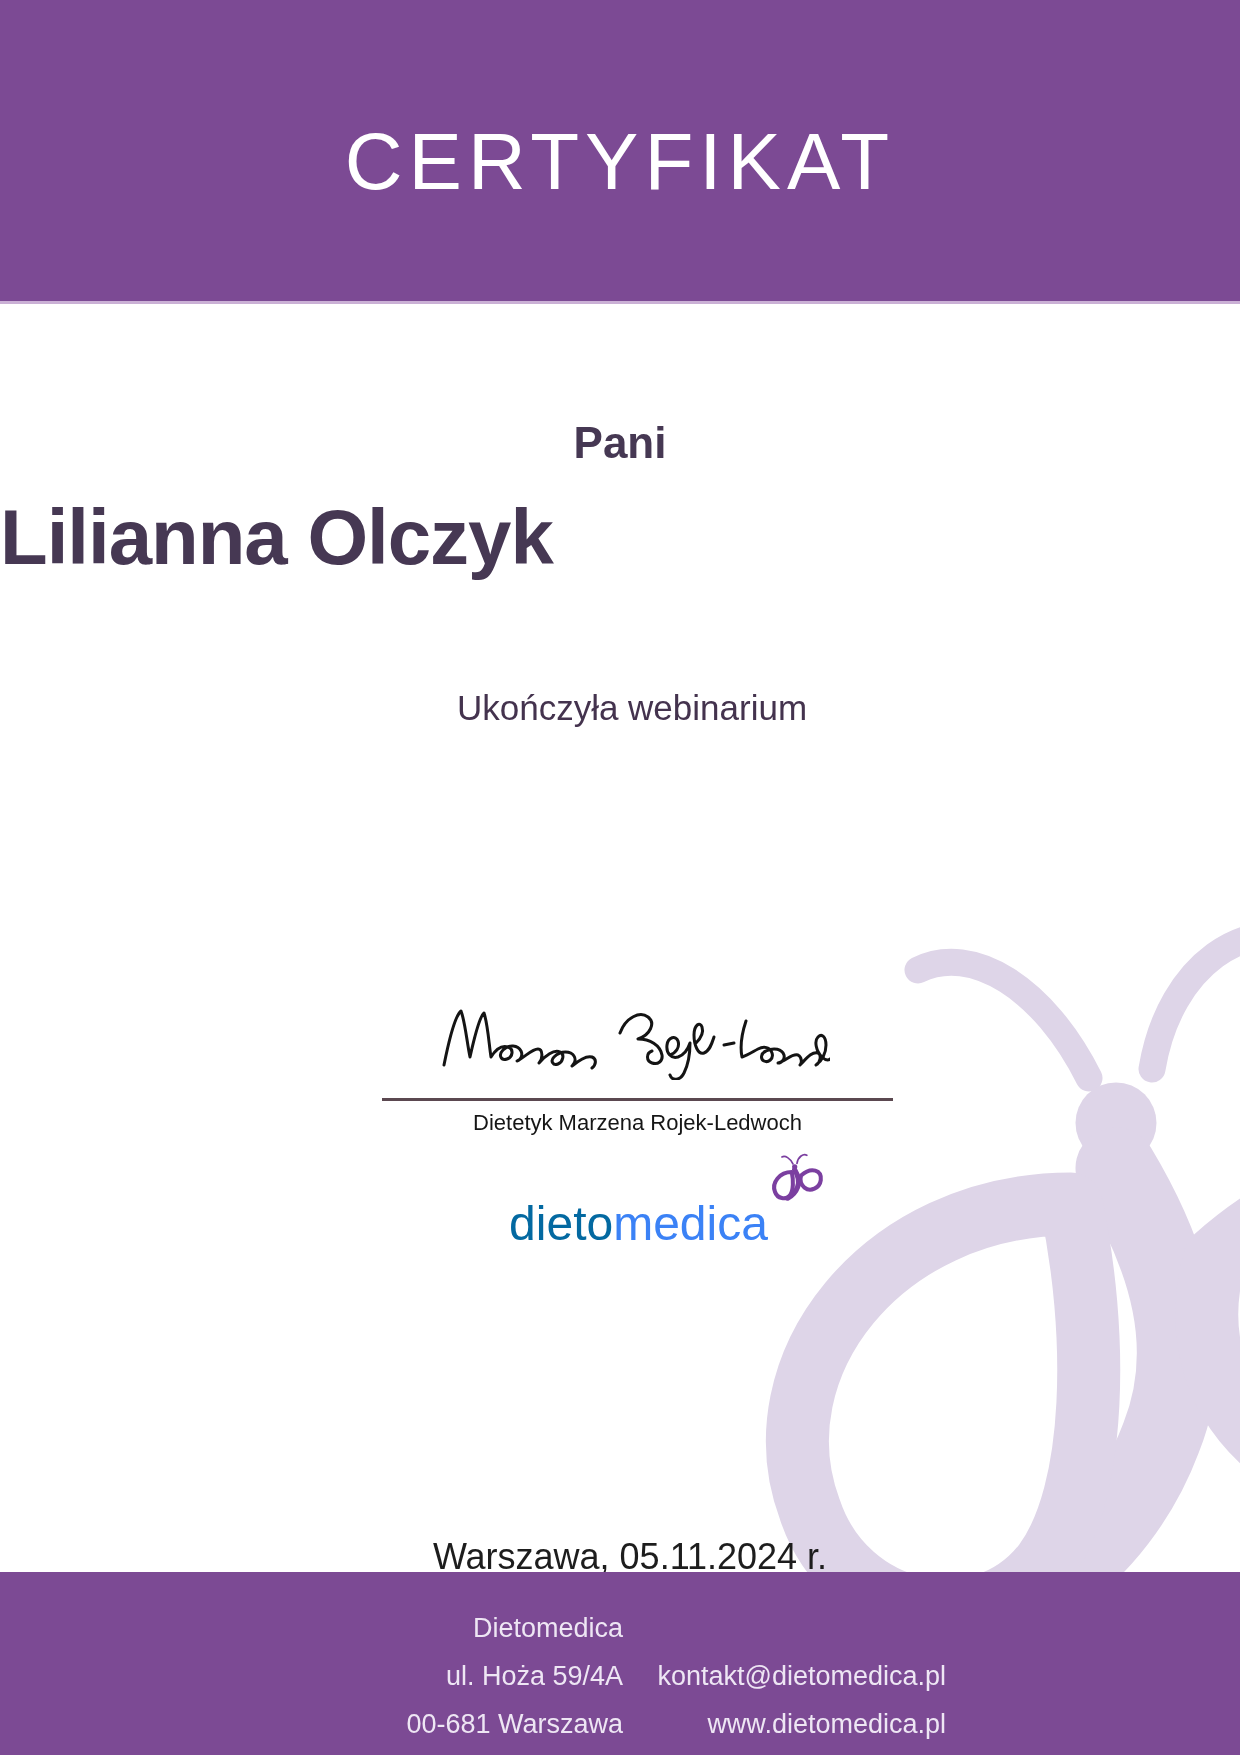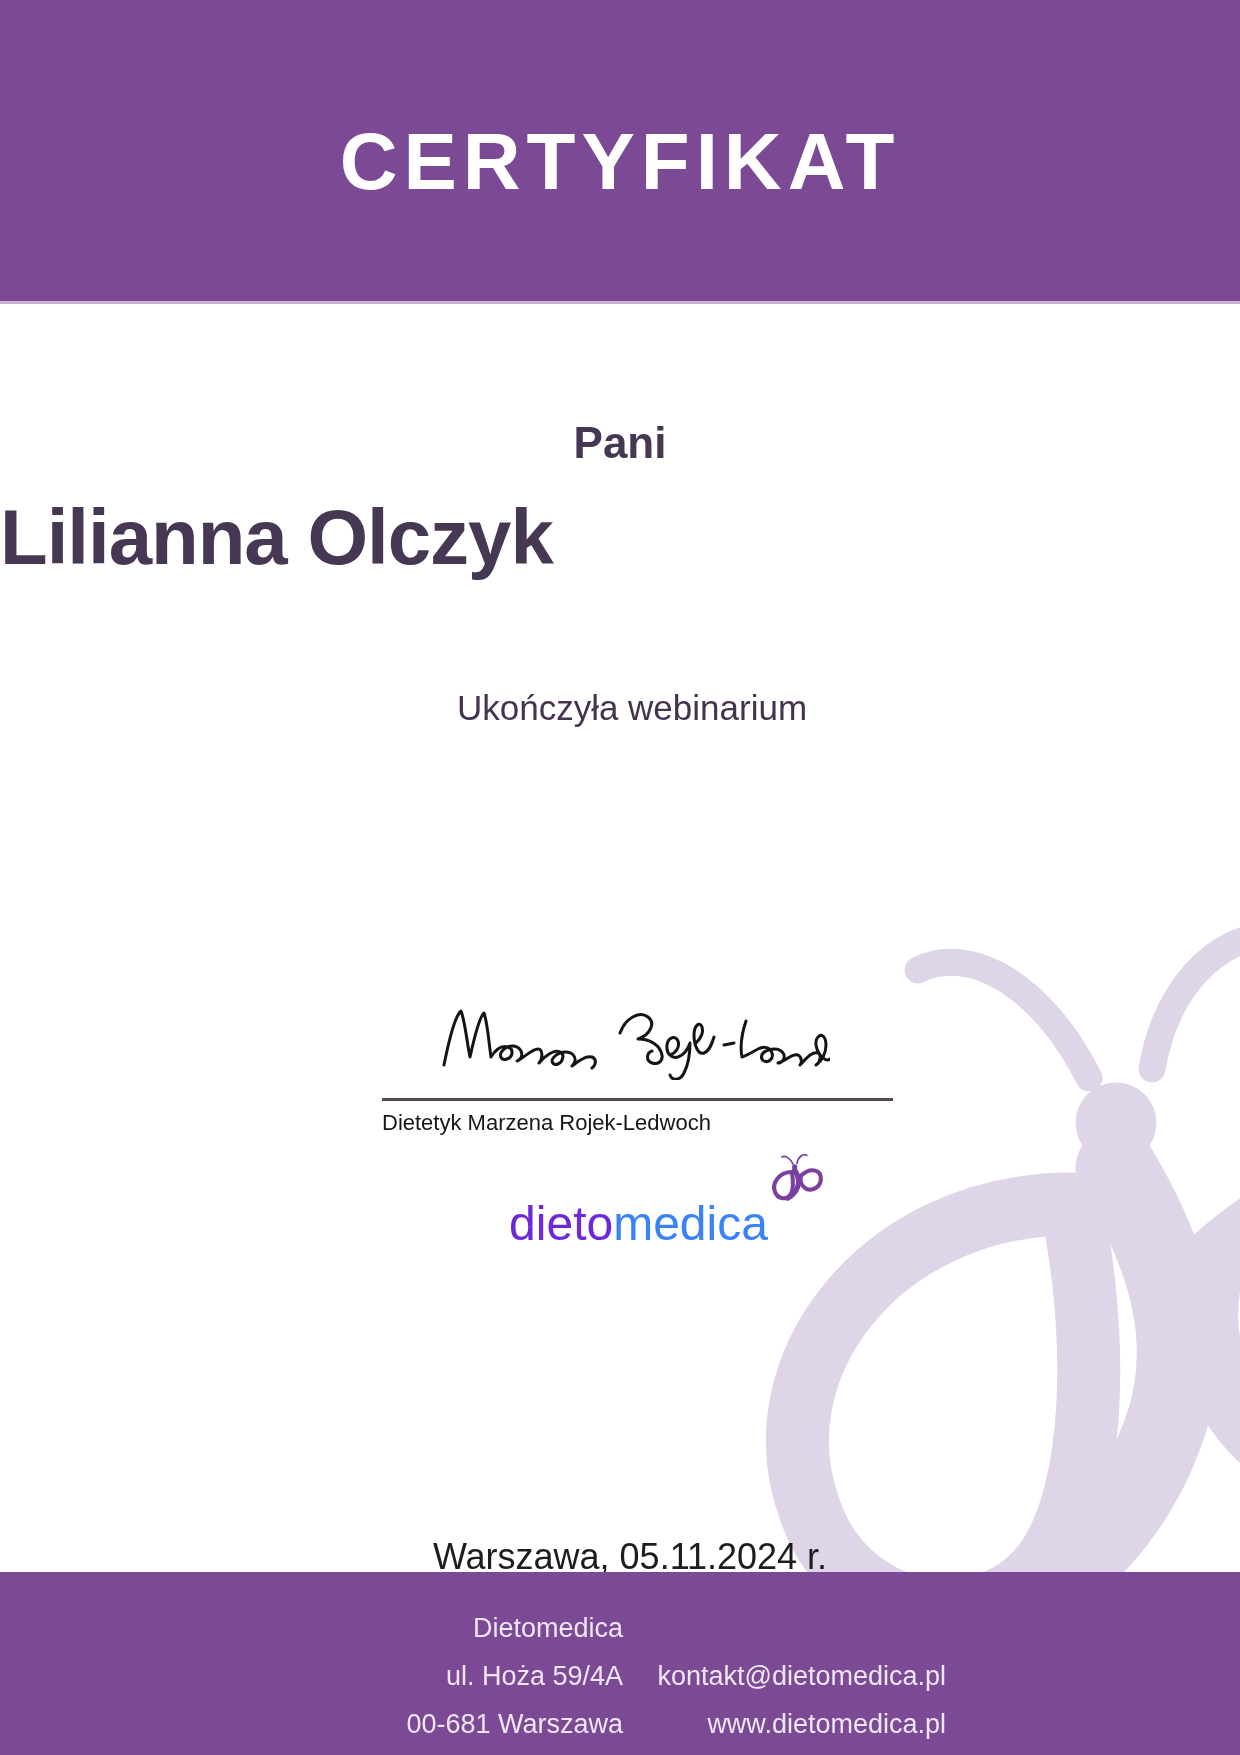--- a/index.html
+++ b/index.html
@@ -14,21 +14,21 @@
   
   .band-top{
     position:absolute;left:0;top:0;width:100%;height:301px;
     background:#7c4a94;
     border-bottom:3px solid #cab0d5;
     display:flex;align-items:center;justify-content:center;
   }
   .cert-title{
     margin:16px;padding-top:22px;
     color:#ffffff;
-    font-size:80px;font-weight:700;letter-spacing:6px;
+    font-size:80px;font-weight:400;letter-spacing:6px;
   }
   
   .salutation{
     position:absolute;top:418px;left:0;width:100%;
     text-align:center;
     color:#463853;font-size:44px;font-weight:700;
   }
   .recipient-name{
     position:absolute;top:492px;left:0;width:100%;
     text-align:left;
@@ -48,31 +48,31 @@
   
   .signature-svg{
     position:absolute;left:430px;top:998px;width:400px;height:82px;
   }
   .sig-line{
     position:absolute;left:382px;top:1098px;width:511px;height:3px;
     background:#5b4850;
   }
   .sig-label{
     position:absolute;left:382px;top:1110px;width:511px;
-    text-align:left;
+    text-align:center;
     color:#161616;font-size:22px;font-weight:400;
   }
   
   .logo-wrap{
     position:absolute;top:1198px;left:0;width:100%;
     text-align:center;
   }
   .logo-inner{position:relative;display:inline-block;line-height:52px;}
   .logo-text{font-size:48px;font-weight:400;letter-spacing:0px;}
-  .logo-dieto{color:#6d28d9;margin-left:37px;}
+  .logo-dieto{color:#0369a1;margin-left:37px;}
   .logo-medica{color:#3b82f6;}
   .logo-bfly{
     position:absolute;right:-58px;top:-50px;width:58px;height:62px;
     color:#7b3fa0;
   }
   
   .watermark{
     position:absolute;left:702px;top:862px;width:900px;height:980px;
     color:#ded5e8;z-index:0;
   }

